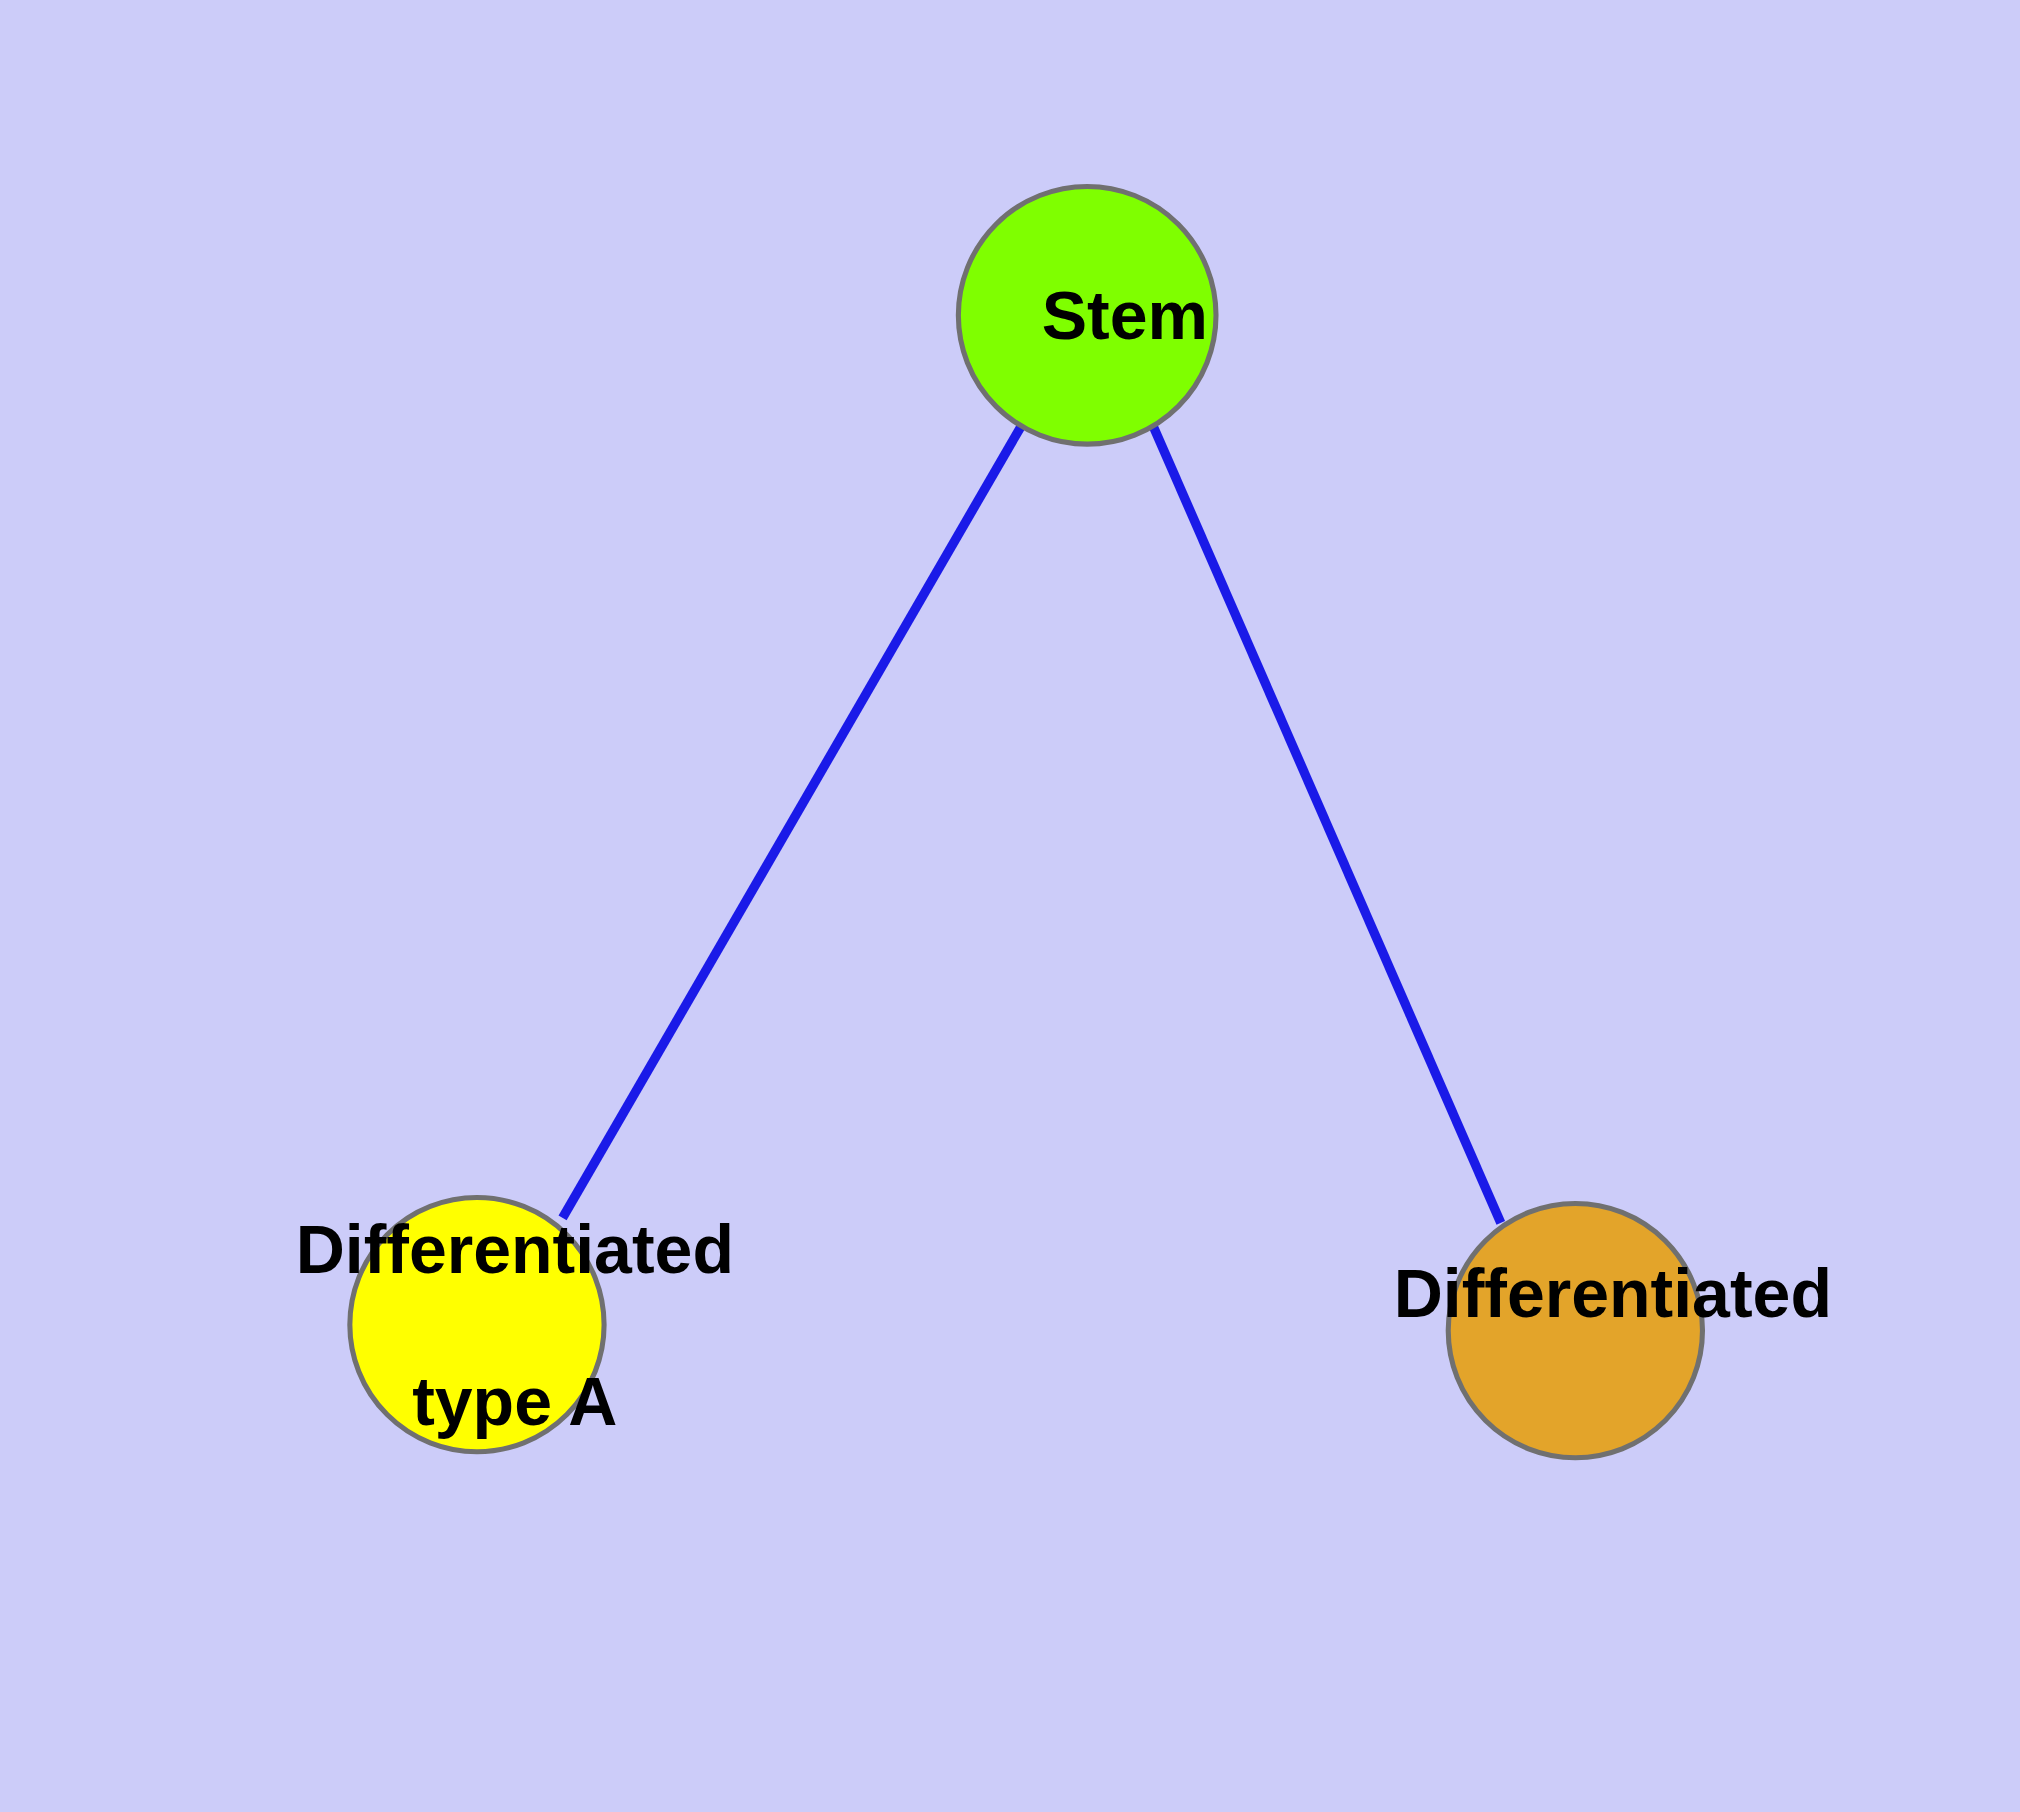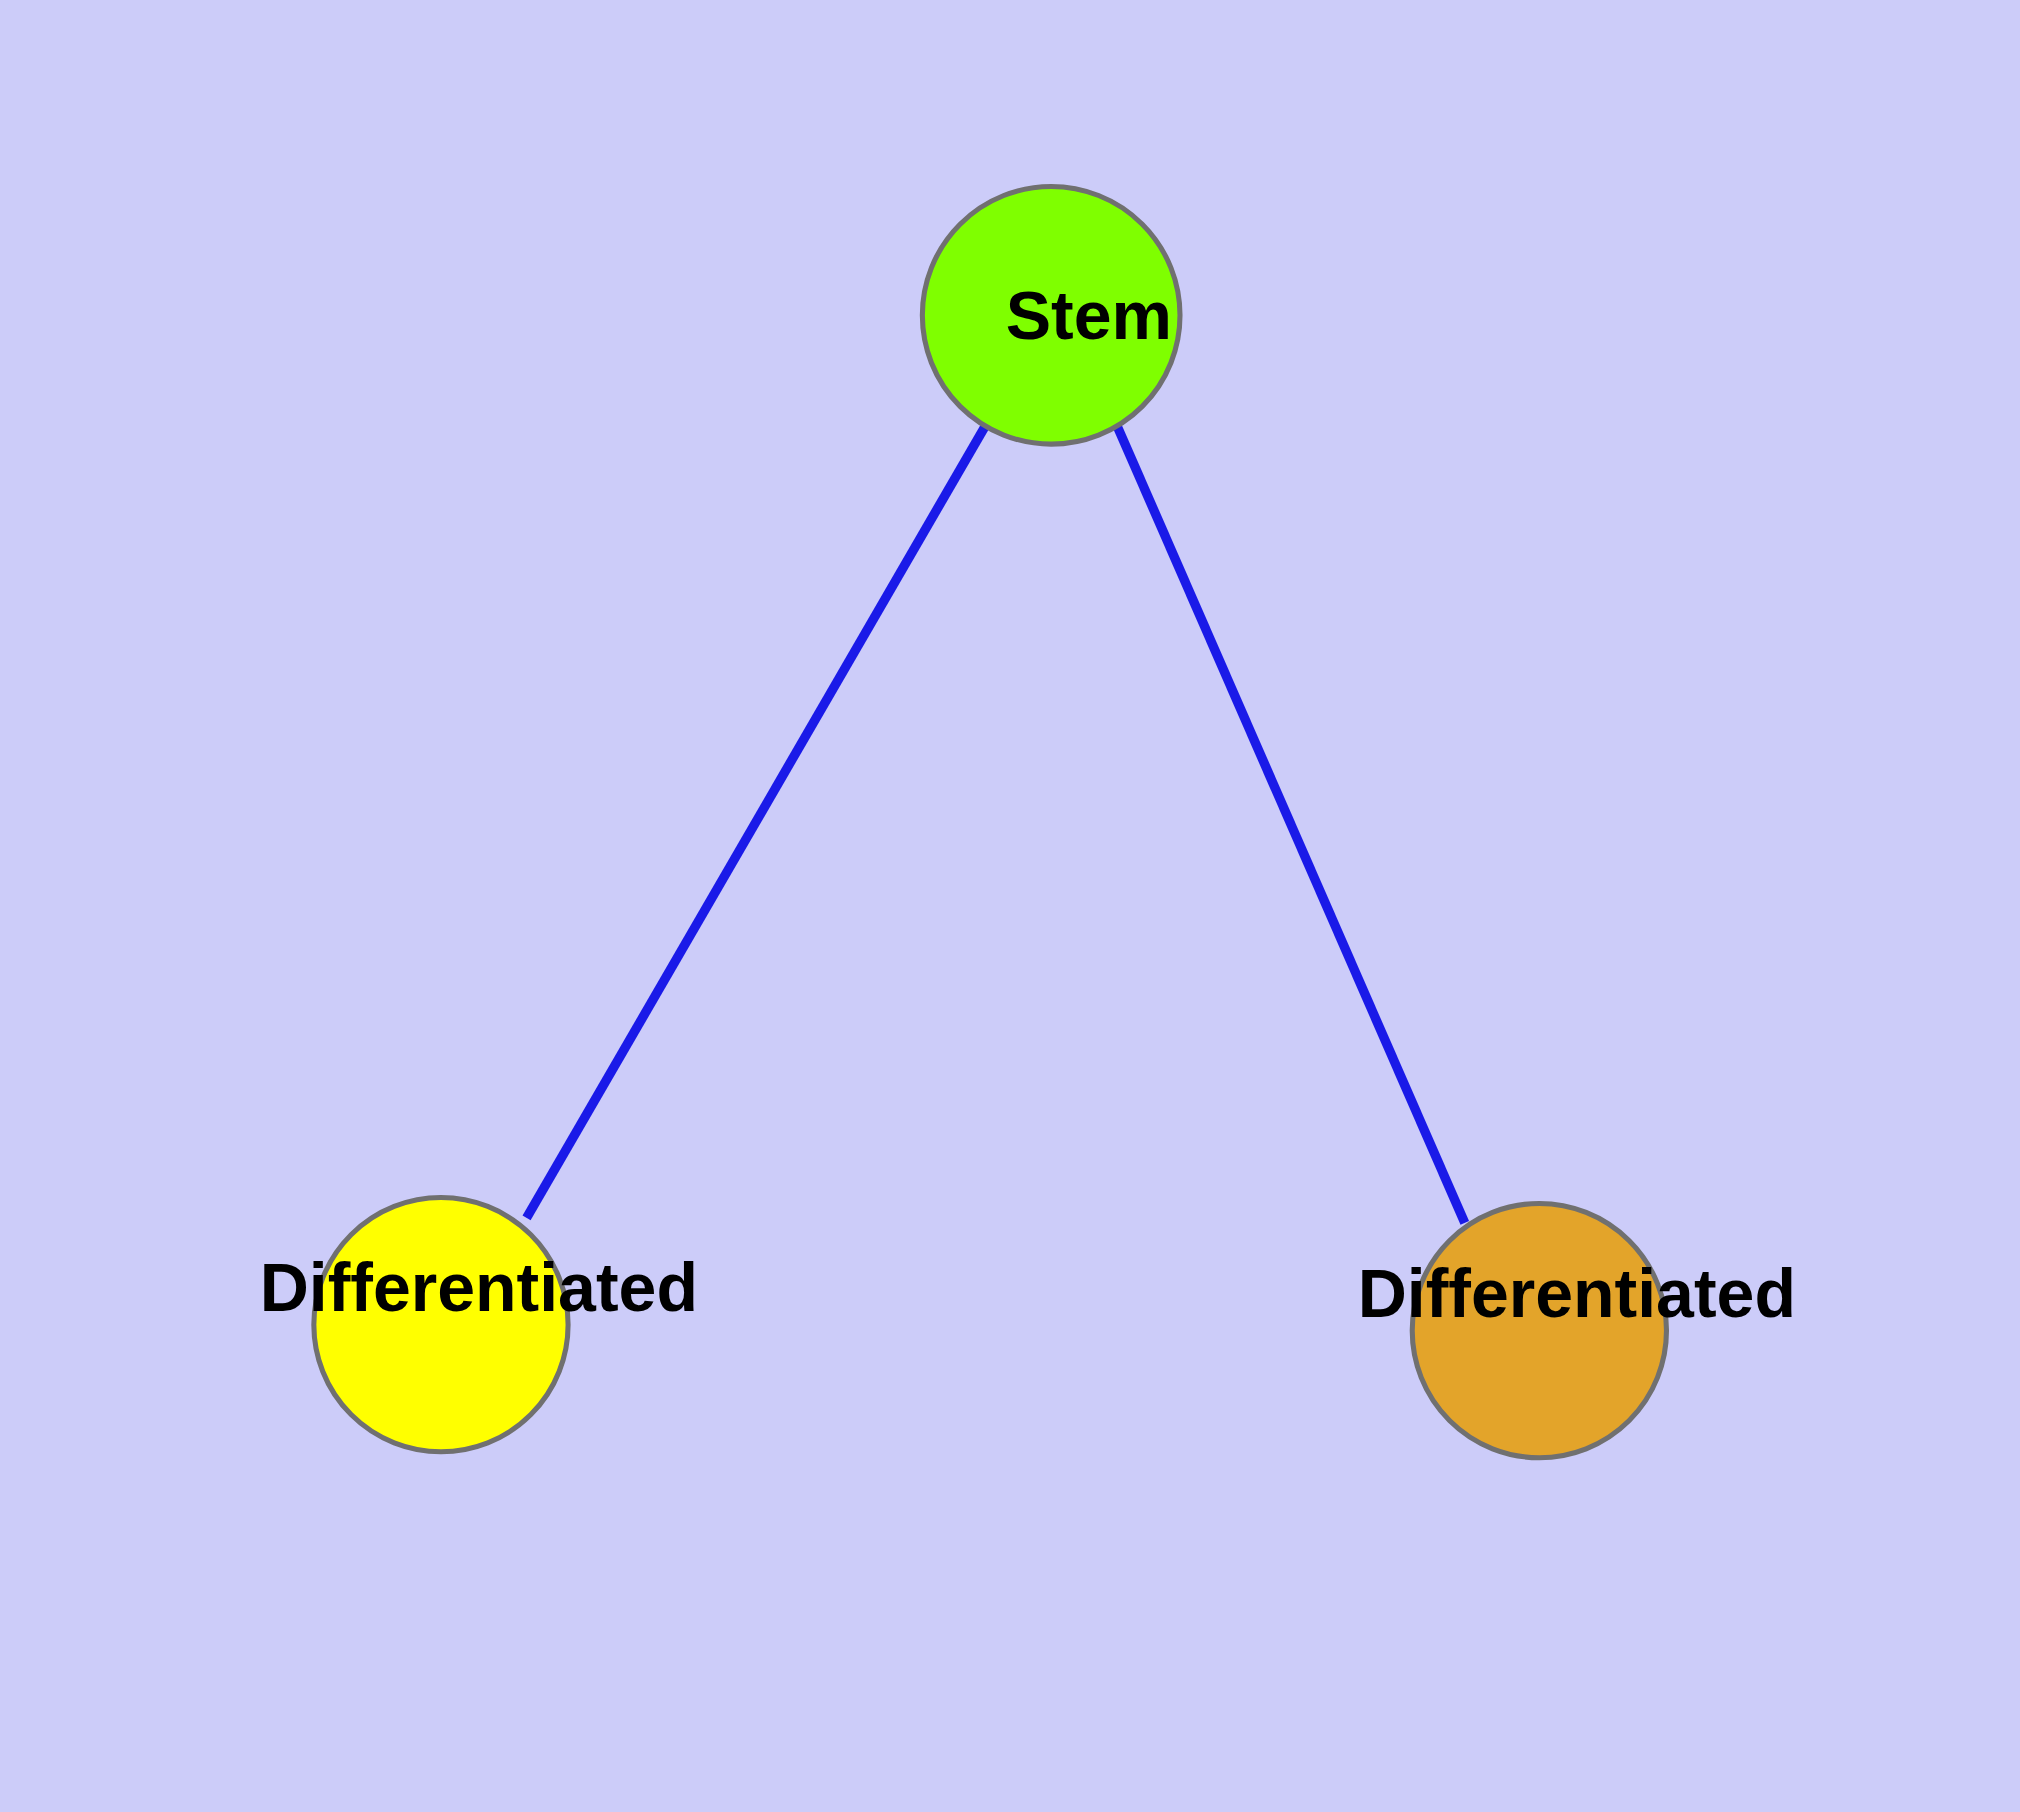--- a/index.html
+++ b/index.html
@@ -36,21 +36,21 @@
     pointer-events: none;
     user-select: none;
   }
   .node-circle {
     cursor: pointer;
   }
 </style>
 </head>
 <body style="background: rgb(204, 204, 249);">
 
-<div id="stage" style="width: 1926px; height: 1812px; background: rgb(204, 204, 249);">
+<div id="stage" style="width: 1926px; height: 1812px; background: rgb(204, 204, 249); margin-left: 36px;">
 
   <svg id="graph-svg" viewBox="0 0 2384 2138" xmlns="http://www.w3.org/2000/svg" aria-hidden="true" style="width: 2021px; height: 1812px;">
 
     <rect id="bg-rect" x="0" y="0" width="2384" height="2138" fill="#ccccf9"></rect>
 
     <g>
       <line id="edge-0" x1="1162" y1="503" x2="621" y2="1437" stroke="#1a1ae8" stroke-width="11" stroke-linecap="butt"></line>
       <line id="edge-1" x1="1318" y1="503" x2="1728" y2="1443" stroke="#1a1ae8" stroke-width="11" stroke-linecap="butt"></line>
     </g>
 
@@ -60,20 +60,21 @@
       <circle class="node-circle" id="node-2" cx="1816" cy="1570" r="150" fill="#e3a42a" stroke="#707070" stroke-width="6"></circle>
     </g>
   </svg>
 
   <div class="node-label" id="label-0" style="left: 1051px; top: 315px; color: rgb(0, 0, 0); font-size: 68px;">
     <span>Stem</span>
   </div>
 
   <div class="node-label" id="label-1" style="left: 441px; top: 1325px; color: rgb(0, 0, 0); font-size: 68px;">
     <span>Differentiated</span><br>
+    <span>type A</span>
   </div>
 
   <div class="node-label" id="label-2" style="left: 1539px; top: 1331px; color: rgb(0, 0, 0); font-size: 68px;">
     <span>Differentiated</span><br>
   </div>
 
 </div>
 
 
 </body></html>

